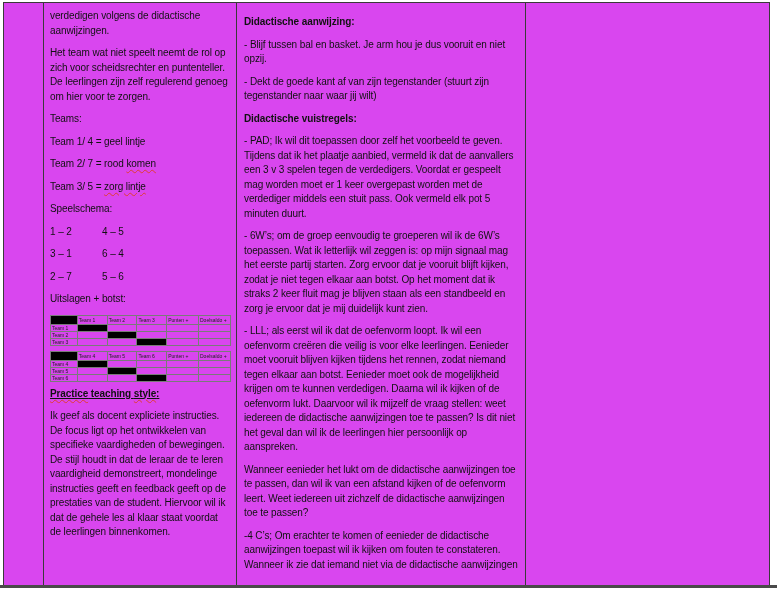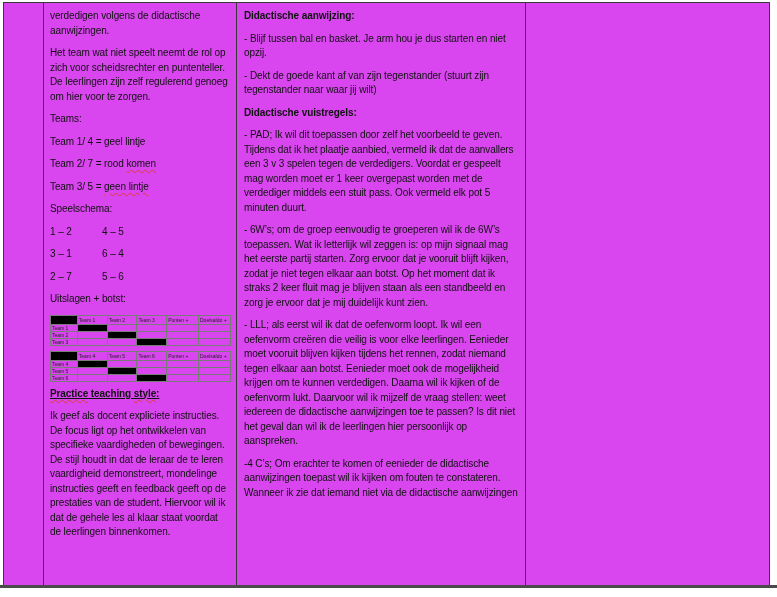--- a/index.html
+++ b/index.html
@@ -10,21 +10,21 @@
   .sheet {
     position:absolute; left:3px; top:2px; width:765px; height:583px;
     border:1px solid #3a3a3a; display:flex; overflow:hidden; background:#d946ef;
   }
   .tcol { box-sizing:border-box; height:100%; overflow:hidden; }
   .col-margin { width:40px; border-right:1px solid #3a3a3a; }
   .col-organization { width:193px; border-right:1px solid #3a3a3a; padding:6px 5px 0 6px; }
   .col-didactics { width:289px; border-right:1px solid #3a3a3a; padding:6px 6px 0 7px; }
   .col-empty { flex:1; }
   p { margin:0 0 8px 0; font-size:10px; line-height:14.5px; letter-spacing:-0.1px; }
-  .bold { font-weight:bold; }
+  .bold { font-weight:bold;margin-top:6px; }
   .squiggle {
     text-decoration-line:underline; text-decoration-style:wavy;
     text-decoration-color:#e03c31; text-decoration-thickness:1px; text-underline-offset:2px;
   }
   .practice-heading { font-weight:bold; text-decoration:underline; }
   .schema-row .schema-left { display:inline-block; width:52px; }
   table.standings { border-collapse:collapse; margin:1px 0 5px 0; table-layout:fixed; }
   table.standings td {
     border:1px solid #7a7a7a; font-size:5px; line-height:6px; padding:0 1px;
     height:7px; box-sizing:border-box; color:#222; overflow:hidden; white-space:nowrap;
@@ -41,21 +41,21 @@
 
   <div class="tcol col-margin"></div>
 
   <div class="tcol col-organization">
     <p>verdedigen volgens de didactische aanwijzingen.</p>
     <p>Het team wat niet speelt neemt de rol op zich voor scheidsrechter en puntenteller. De leerlingen zijn zelf regulerend genoeg om hier voor te zorgen.</p>
     <p>Teams:</p>
 
     <p class="team-line"><span>Team 1/ 4 = geel lintje</span><span class="squiggle"></span></p>
     <p class="team-line"><span>Team 2/ 7 = rood </span><span class="squiggle">komen</span></p>
-    <p class="team-line"><span>Team 3/ 5 = </span><span class="squiggle">geen lintje</span></p>
+    <p class="team-line"><span>Team 3/ 5 = </span><span class="squiggle">zorg lintje</span></p>
 
     <p>Speelschema:</p>
     <p class="schema-row"><span class="schema-left">1 – 2</span><span>4 – 5</span></p>
     <p class="schema-row"><span class="schema-left">3 – 1</span><span>6 – 4</span></p>
     <p class="schema-row"><span class="schema-left">2 – 7</span><span>5 – 6</span></p>
 
     <p>Uitslagen + botst:</p>
 
     <table class="standings">
       <tbody>
@@ -130,26 +130,27 @@
       </tr>
     </tbody>
       </table>
 
     <p class="practice-heading"><span class="squiggle">Practice</span><span> teaching </span><span class="squiggle">style</span><span>:</span></p>
     <p>Ik geef als docent expliciete instructies. De focus ligt op het ontwikkelen van specifieke vaardigheden of bewegingen. De stijl houdt in dat de leraar de te leren vaardigheid demonstreert, mondelinge instructies geeft en feedback geeft op de prestaties van de student. Hiervoor wil ik dat de gehele les al klaar staat voordat de leerlingen binnenkomen.</p>
   </div>
 
   <div class="tcol col-didactics">
     <p class="bold">Didactische aanwijzing:</p>
-    <p>- Blijf tussen bal en basket. Je arm hou je dus starten en niet opzij.</p>
+    <p>- Blijf tussen bal en basket. Je arm hou je dus vooruit en niet opzij.</p>
     <p>- Dekt de goede kant af van zijn tegenstander (stuurt zijn tegenstander naar waar jij wilt)</p>
     <p class="bold">Didactische vuistregels:</p>
     <p>- PAD; Ik wil dit toepassen door zelf het voorbeeld te geven. Tijdens dat ik het plaatje aanbied, vermeld ik dat de aanvallers een 3 v 3 spelen tegen de verdedigers. Voordat er gespeelt mag worden moet er 1 keer overgepast worden met de verdediger middels een stuit pass. Ook vermeld elk pot 5 minuten duurt.</p>
     <p>- 6W’s; om de groep eenvoudig te groeperen wil ik de 6W’s toepassen. Wat ik letterlijk wil zeggen is: op mijn signaal mag het eerste partij starten. Zorg ervoor dat je vooruit blijft kijken, zodat je niet tegen elkaar aan botst. Op het moment dat ik straks 2 keer fluit mag je blijven staan als een standbeeld en zorg je ervoor dat je mij duidelijk kunt zien.</p>
     <p>- LLL; als eerst wil ik dat de oefenvorm loopt. Ik wil een oefenvorm creëren die veilig is voor elke leerlingen. Eenieder moet vooruit blijven kijken tijdens het rennen, zodat niemand tegen elkaar aan botst. Eenieder moet ook de mogelijkheid krijgen om te kunnen verdedigen. Daarna wil ik kijken of de oefenvorm lukt. Daarvoor wil ik mijzelf de vraag stellen: weet iedereen de didactische aanwijzingen toe te passen? Is dit niet het geval dan wil ik de leerlingen hier persoonlijk op aanspreken.</p>
+    <p>Wanneer eenieder het lukt om de didactische aanwijzingen toe te passen, dan wil ik van een afstand kijken of de oefenvorm leert. Weet iedereen uit zichzelf de didactische aanwijzingen toe te passen?</p>
     <p>-4 C’s; Om erachter te komen of eenieder de didactische aanwijzingen toepast wil ik kijken om fouten te constateren. Wanneer ik zie dat iemand niet via de didactische aanwijzingen</p>
   </div>
 
   <div class="tcol col-empty"></div>
 
 </div>
 
 <div class="bottom-rule"></div>
 
 </body></html>

